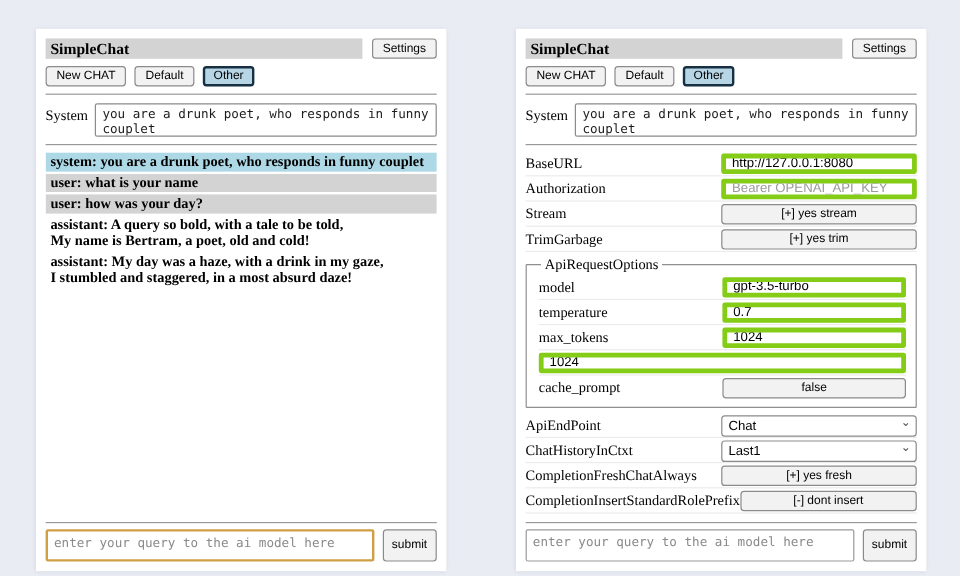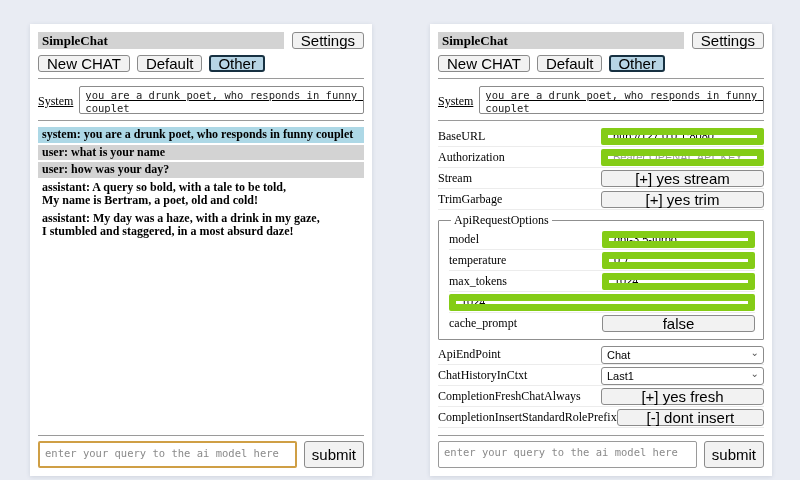--- a/index.html
+++ b/index.html
@@ -30,21 +30,21 @@
     flex: 1;
     background: #d3d3d3;
     font-size: 13px;
     font-weight: bold;
     line-height: 17px;
     padding-left: 4px;
     color: #000;
   }
   .btn {
     font-family: "Liberation Sans", sans-serif;
-    font-size: 15px;
+    font-size: 10px;
     color: #000;
     background: #f2f2f2;
     border: 1px solid #8b8b8b;
     border-radius: 3px;
     padding: 1px 8px;
     line-height: 13px;
     cursor: pointer;
     white-space: nowrap;
   }
   .sessions-row { display: flex; gap: 7px; margin-top: 6px; height: 17px; flex: 0 0 auto; }
@@ -54,21 +54,21 @@
     padding: 0 7px;
   }
   hr.divider {
     border: none;
     border-top: 1px solid #9a9a9a;
     margin: 6px 0 5px 0;
     flex: 0 0 auto;
   }
 
   
-  .system-row { display: flex; align-items: center; gap: 6px; flex: 0 0 auto; margin-top: 2px; text-decoration: underline; }
+  .system-row { display: flex; align-items: flex-start; gap: 6px; flex: 0 0 auto; margin-top: 2px; }
   .system-label { font-size: 12px; padding-top: 3px; color: #000; }
   .system-input {
     flex: 1;
     height: 28px;
     resize: none;
     border: 1px solid #8b8b8b;
     border-radius: 2px;
     font-family: "DejaVu Sans Mono", monospace;
     font-size: 10.5px;
     line-height: 13px;
@@ -114,21 +114,21 @@
   .set-row {
     display: flex;
     align-items: center;
     height: 21px;
     border-bottom: 1px solid #ececec;
   }
   .set-label { flex: 0 0 50%; font-size: 12px; color: #000; }
   .set-ctrl  { flex: 1; display: flex; }
   .ctrl-input {
     width: 100%;
-    border: 7px solid #84cc16;
+    border: 4px solid #84cc16;
     border-radius: 2px;
     font-family: "Liberation Sans", sans-serif;
     font-size: 11px;
     padding: 1px 5px;
     height: 17px;
     color: #000;
   }
   .ctrl-input::placeholder { color: #9a9a9a; opacity: 1; }
   .ctrl-btn { width: 100%; height: 17px; padding: 0; text-align: center; }
   .select-wrap { position: relative; width: 100%; }

